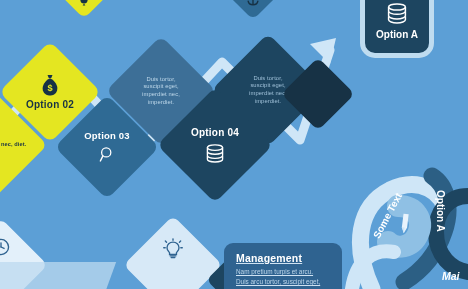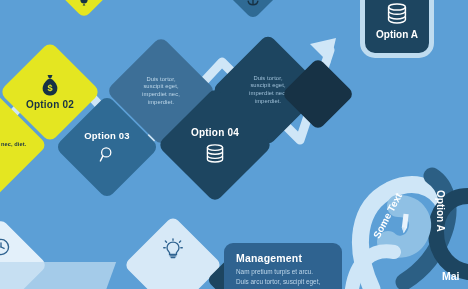--- a/index.html
+++ b/index.html
@@ -239,21 +239,21 @@
           <ellipse cx="11" cy="4" rx="8.4" ry="3.1"></ellipse>
           <path d="M2.6 4 v4.2 c0 1.7 3.8 3.1 8.4 3.1 s8.4-1.4 8.4-3.1 V4"></path>
           <path d="M2.6 8.6 v4.2 c0 1.7 3.8 3.1 8.4 3.1 s8.4-1.4 8.4-3.1 V8.6"></path>
           <path d="M2.6 13.2 v3.6 c0 1.7 3.8 3.1 8.4 3.1 s8.4-1.4 8.4-3.1 v-3.6"></path>
         </g>
       </svg>
     </span>
     <span class="card-label" style="font-size:10px;">Option A</span>
   </div>
 
-  <div class="panel" style="left:224px;top:243px;width:118px;height:46px;">
+  <div class="panel" style="left:224px;top:243px;width:118px;height:46px;text-decoration:underline;">
     <div class="panel-title">Management</div>
     <div class="panel-body">
       <div>Nam pretium turpis et arcu.</div>
       <div>Duis arcu tortor, suscipit eget,</div>
       <div>imperdiet nec, imperdiet.</div>
     </div>
   </div>
 
   <span class="icon-wrap" style="position:absolute;left:394px;top:212px;transform:rotate(-38deg);">
     <svg width="22" height="22" viewBox="0 0 24 24" xmlns="http://www.w3.org/2000/svg">
@@ -261,15 +261,15 @@
       <path d="M4 20 L6.5 13.5 L8.6 15.6 Z" fill="#cfe6f7"></path>
     </svg>
   </span>
 
   <div class="ribbon-text" style="left:371px;top:235px;font-size:10px;transform:rotate(-62deg);
               transform-origin:0 0;color:#ffffff;">Some Text</div>
 
   <div class="ribbon-text" style="left:446px;top:190px;font-size:10px;transform:rotate(90deg);
               transform-origin:0 0;color:#ffffff;">Option A</div>
 
-  <div class="ribbon-text" style="left:442px;top:270px;font-size:10.5px;color:#ffffff;">Mai</div>
+  <div class="ribbon-text" style="left:442px;top:270px;font-size:10.5px;color:#ffffff;font-style:italic;">Mai</div>
 
 </div>
 
 </body></html>

